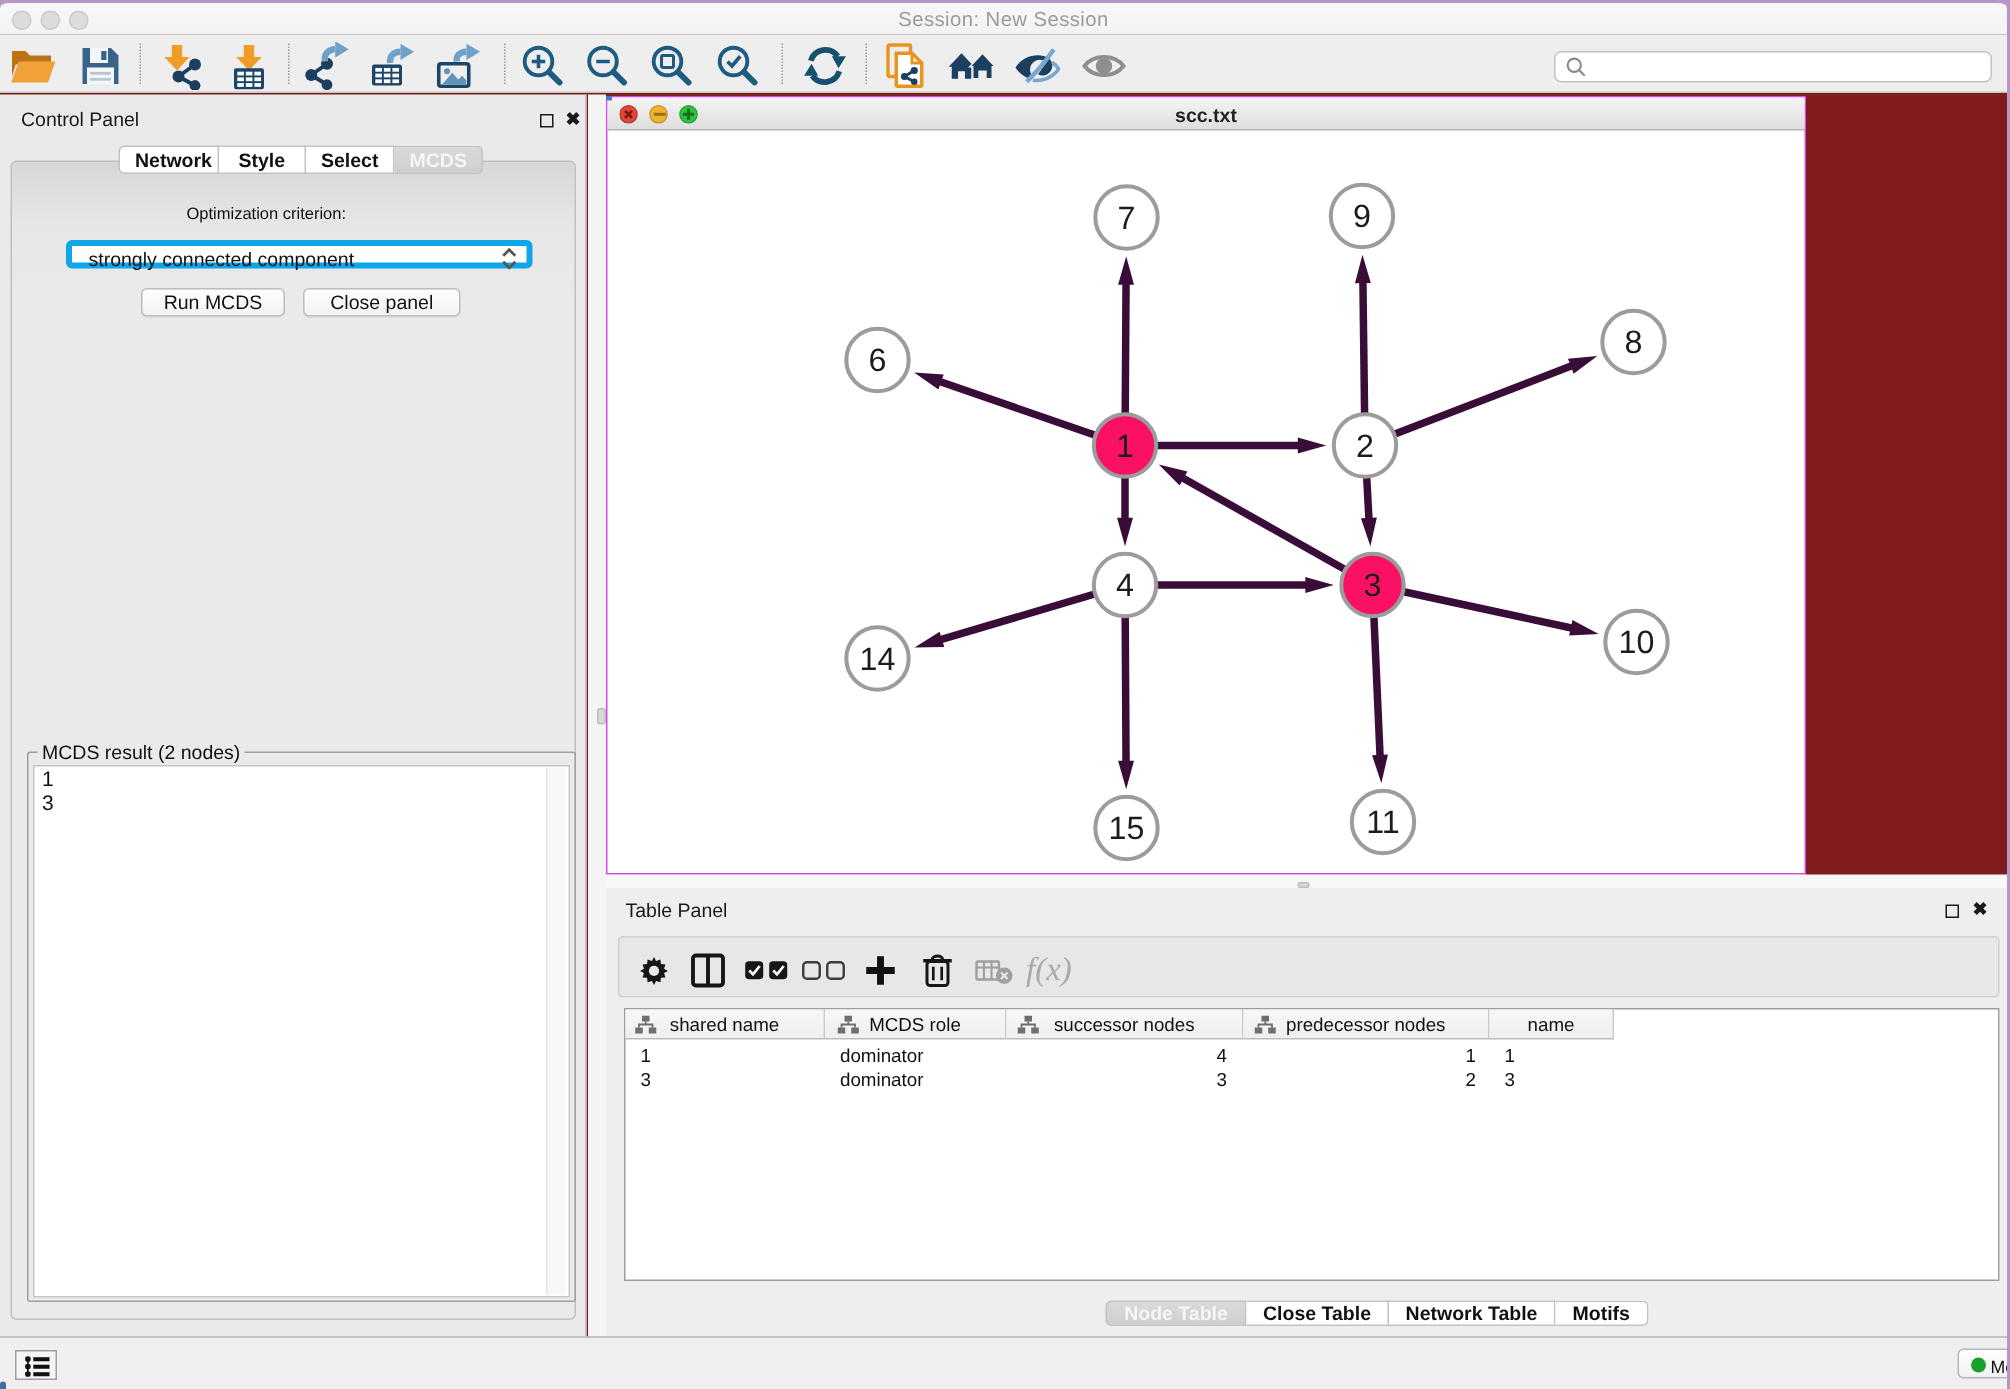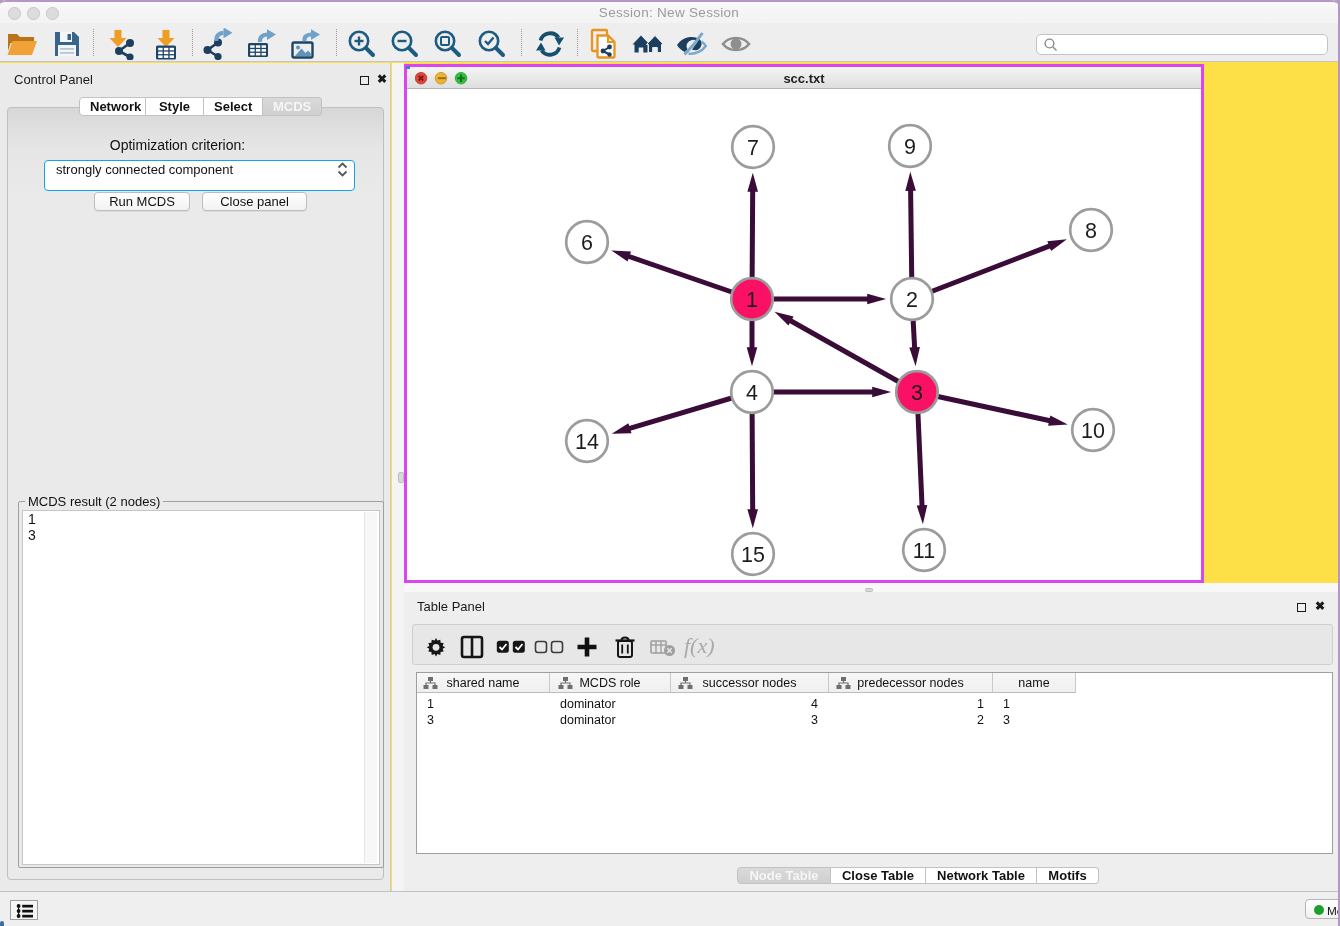--- a/index.html
+++ b/index.html
@@ -1,39 +1,39 @@
 <!DOCTYPE html>
 <html><head>
 <meta charset="utf-8">
 <style>
   * { margin:0; padding:0; box-sizing:border-box; }
   html,body { width:1340px; height:926px; overflow:hidden; }
   body { font-family:"Liberation Sans", sans-serif; background:#b596ca; position:relative; }
   .abs { position:absolute; }
   #win { position:absolute; left:0; top:0; width:1338px; height:926px;
-         background:#fde047; border-radius:6px 6px 0 0; overflow:hidden; }
+         background:#7f1d1d; border-radius:6px 6px 0 0; overflow:hidden; }
   
   #titlebar { position:absolute; left:0; top:0; width:100%; height:23px;
               background:linear-gradient(#f8f8f8,#f3f3f3); }
   #titlebar .light { position:absolute; top:7px; width:12.5px; height:12.5px;
                      border-radius:50%; background:#dcdcdc; border:1px solid #c9c9c9; }
   #wtitle { position:absolute; top:5px; left:0; width:100%; text-align:center;
             font-size:13.5px; color:#9b9b9b; letter-spacing:0.3px; }
   
   #toolbar { position:absolute; left:0; top:23px; width:100%; height:39px;
              background:#eeeeee; border-bottom:1px solid #c5c5c5; }
   .tsep { position:absolute; top:6px; height:27px; width:0;
           border-left:1px dotted #9a9a9a; }
   .ticon { position:absolute; top:5px; }
   
   #cpanel { position:absolute; left:0; top:63px; width:391px; height:828px;
             background:#eaeaea; border-right:1px solid #c9c9c9; }
   #gutterv { position:absolute; left:392px; top:63px; width:12px; height:828px; background:#f4f4f4; }
   #netframe { position:absolute; left:404px; top:64px; width:800px; height:519px;
-              border:3px solid #d946ef; background:#ffffff; }
+              border:1px solid #d946ef; background:#ffffff; }
   #nettitle { position:absolute; left:0; top:0; width:100%; height:22px;
               background:linear-gradient(#f5f5f5,#dedede); border-bottom:1px solid #b4b4b4; }
   #gutterh { position:absolute; left:404px; top:583px; width:934px; height:9px; background:#f8f8f8; }
   #tpanel { position:absolute; left:404px; top:592px; width:934px; height:299px;
             background:#eeeeee; }
   #statusbar { position:absolute; left:0; top:891px; width:100%; height:35px;
                background:#efefef; border-top:1px solid #c2c2c2; }
   
   .phead { font-size:13px; color:#1a1a1a; }
   
@@ -218,22 +218,22 @@
     <div class="phead abs" style="left:14px;top:9px;">Control Panel</div>
     <div class="abs" style="left:360px;top:13px;width:9px;height:9px;border:1.6px solid #1a1a1a;"></div>
     <div class="abs close-x" style="left:377px;top:9px;">✖</div>
     <div class="tabrow" style="left:79px;top:34px;">
       <div class="tab first" style="width:67px;">Network</div>
       <div class="tab" style="width:58px;">Style</div>
       <div class="tab" style="width:59px;">Select</div>
       <div class="tab sel last" style="width:59px;">MCDS</div>
     </div>
     <div class="abs" style="left:7px;top:44px;width:377px;height:773px;border:1px solid #bfbfbf;border-radius:4px;background:linear-gradient(180deg,#d7d7d7 0px,#e6e6e6 40px,#eaeaea 90px);"></div>
-    <div class="abs" style="left:7px;top:74px;width:341px;text-align:center;font-size:14px;color:#111;">Optimization criterion:</div>
-    <div class="abs" style="left:44px;top:97px;width:311px;height:31px;background:#fff;border:1px solid #0ea5e9;border-radius:4px;">
+    <div class="abs" style="left:7px;top:74px;width:341px;text-align:center;font-size:11px;color:#111;">Optimization criterion:</div>
+    <div class="abs" style="left:44px;top:97px;width:311px;height:19px;background:#fff;border:4px solid #0ea5e9;border-radius:4px;">
       <div style="position:absolute;left:11px;top:1px;font-size:13px;line-height:16px;color:#111;">strongly connected component</div>
       <svg width="11" height="15" viewBox="0 0 11 15" style="position:absolute;right:6px;top:1px;">
         <path d="M1.5 5.5 L5.5 1.5 L9.5 5.5" fill="none" stroke="#555" stroke-width="1.8"></path>
         <path d="M1.5 9.5 L5.5 13.5 L9.5 9.5" fill="none" stroke="#555" stroke-width="1.8"></path>
       </svg>
     </div>
     <div class="btn" style="left:94px;top:129px;width:96px;">Run MCDS</div>
     <div class="btn" style="left:202px;top:129px;width:105px;">Close panel</div>
     <div class="abs" style="left:18px;top:438px;width:366px;height:367px;border:1px solid #9f9f9f;border-radius:2px;">
       <div style="position:absolute;left:6px;top:-8px;background:#eaeaea;padding:0 3px;font-size:13px;color:#111;">MCDS result (2 nodes)</div>

